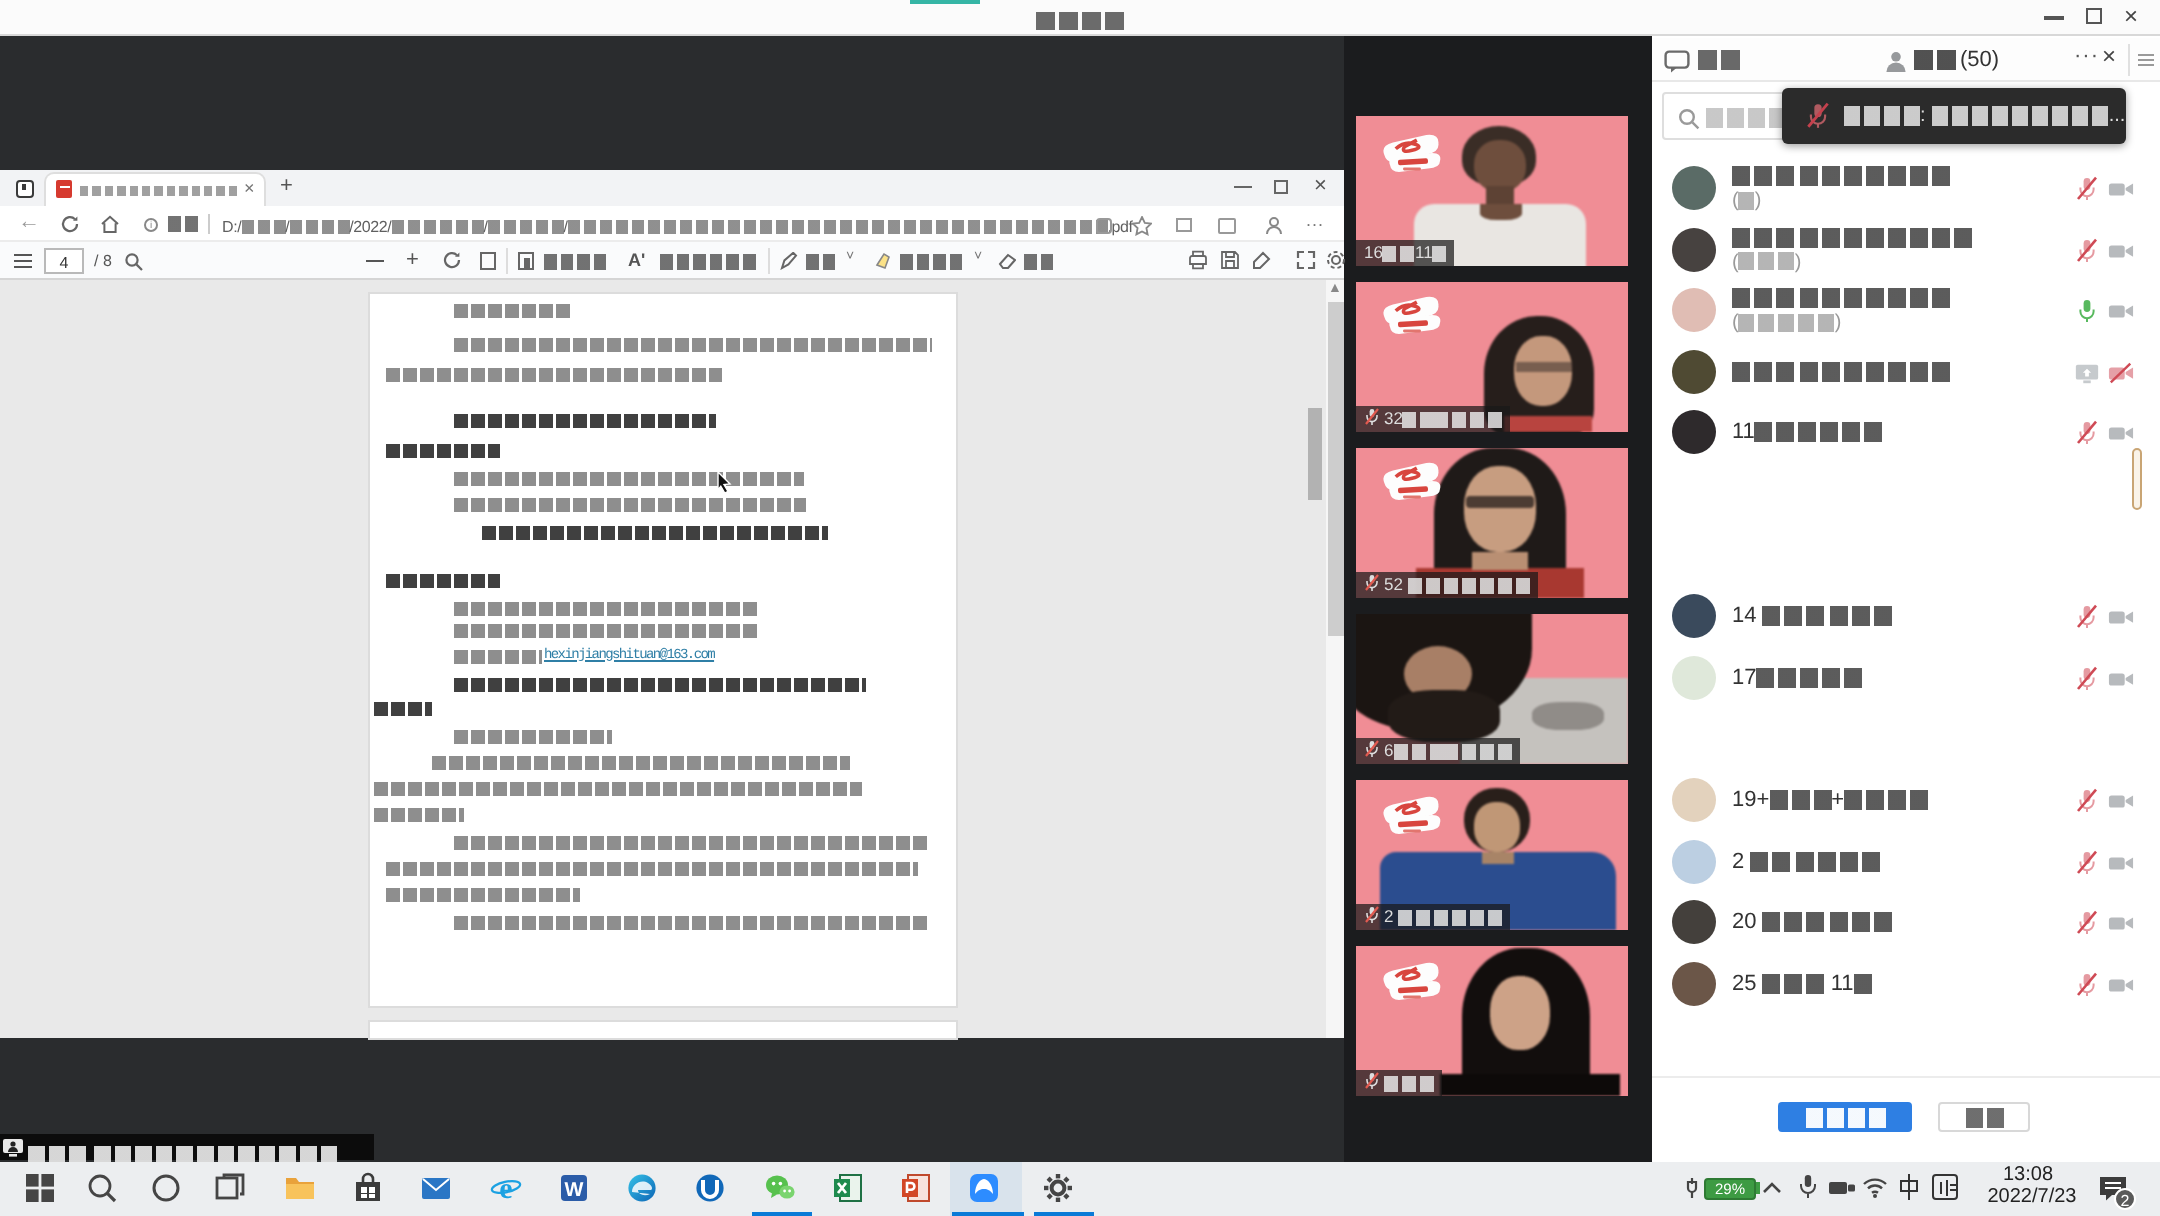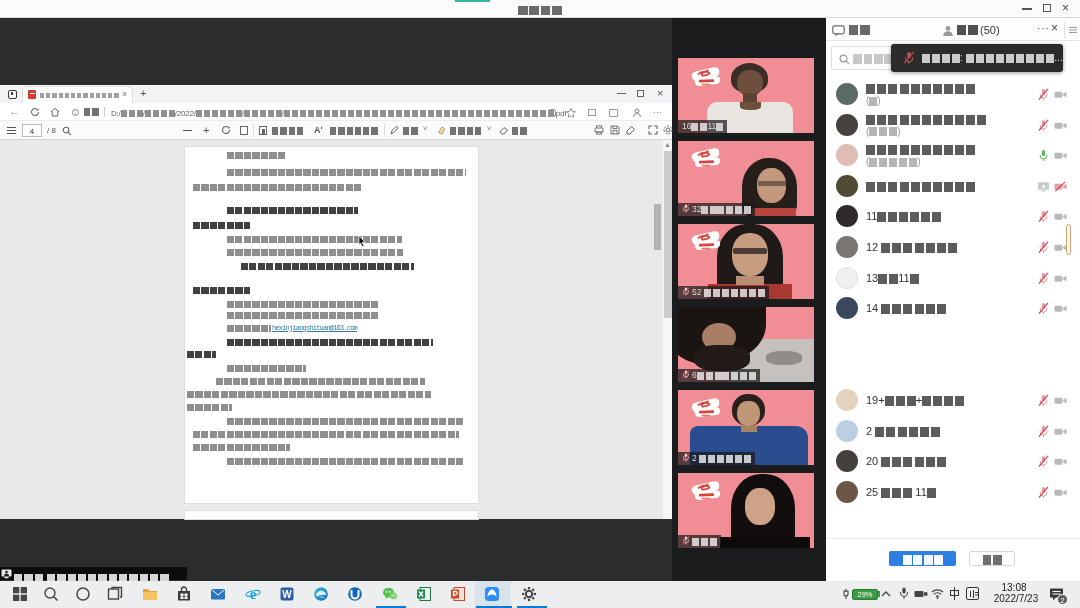--- a/index.html
+++ b/index.html
@@ -405,51 +405,37 @@
         <rect x="4.8" y="1" width="3.4" height="6" rx="1.7" fill="#e59aa1"></rect>
         <path d="M3.2 5.8v1a3.3 3.3 0 0 0 6.6 0v-1" fill="none" stroke="#e59aa1" stroke-width="1"></path>
         <line x1="6.5" y1="10.2" x2="6.5" y2="12" stroke="#e59aa1" stroke-width="1"></line>
         <line x1="2" y1="11.5" x2="11" y2="0.8" stroke="#cf4a55" stroke-width="1.3"></line>
       </svg>
       <svg class="icr" style="left:228px" width="14" height="13" viewBox="0 0 14 13">
         <rect x="0.5" y="3.5" width="8.5" height="6.5" rx="1.4" fill="#b7babd"></rect>
         <path d="M9.5 6l4-2.4v6L9.5 7.2z" fill="#b7babd"></path>
       </svg>
     </div>
-<div class="row" style="top:213.0px">
-      <div class="av" style="background:#7a7672"></div>
-      <div class="nm" style="top:9px">12&nbsp;<span class="z" style="--n:3;--p:11px;--h:10px;color:#333;--o:0.8"></span>&nbsp;<span class="z" style="--n:4;--p:11px;--h:10px;color:#333;--o:0.8"></span></div>
-      <svg class="icr" style="left:211px" width="13" height="13" viewBox="0 0 13 13">
-        <rect x="4.8" y="1" width="3.4" height="6" rx="1.7" fill="#e59aa1"></rect>
-        <path d="M3.2 5.8v1a3.3 3.3 0 0 0 6.6 0v-1" fill="none" stroke="#e59aa1" stroke-width="1"></path>
-        <line x1="6.5" y1="10.2" x2="6.5" y2="12" stroke="#e59aa1" stroke-width="1"></line>
-        <line x1="2" y1="11.5" x2="11" y2="0.8" stroke="#cf4a55" stroke-width="1.3"></line>
-      </svg>
-      <svg class="icr" style="left:228px" width="14" height="13" viewBox="0 0 14 13">
-        <rect x="0.5" y="3.5" width="8.5" height="6.5" rx="1.4" fill="#b7babd"></rect>
-        <path d="M9.5 6l4-2.4v6L9.5 7.2z" fill="#b7babd"></path>
-      </svg>
-    </div>
-<div class="row" style="top:243.6px">
-      <div class="av" style="background:#f2f0ee;border:1px solid #e3dedc"></div>
-      <div class="nm" style="top:9px">13<span class="z" style="--n:2;--p:11px;--h:10px;color:#333;--o:0.8"></span>11<span class="z" style="--n:1;--p:11px;--h:10px;color:#333;--o:0.8"></span></div>
-      <svg class="icr" style="left:211px" width="13" height="13" viewBox="0 0 13 13">
-        <rect x="4.8" y="1" width="3.4" height="6" rx="1.7" fill="#e59aa1"></rect>
-        <path d="M3.2 5.8v1a3.3 3.3 0 0 0 6.6 0v-1" fill="none" stroke="#e59aa1" stroke-width="1"></path>
-        <line x1="6.5" y1="10.2" x2="6.5" y2="12" stroke="#e59aa1" stroke-width="1"></line>
-        <line x1="2" y1="11.5" x2="11" y2="0.8" stroke="#cf4a55" stroke-width="1.3"></line>
-      </svg>
-      <svg class="icr" style="left:228px" width="14" height="13" viewBox="0 0 14 13">
-        <rect x="0.5" y="3.5" width="8.5" height="6.5" rx="1.4" fill="#b7babd"></rect>
-        <path d="M9.5 6l4-2.4v6L9.5 7.2z" fill="#b7babd"></path>
-      </svg>
-    </div>
 <div class="row" style="top:274.2px">
       <div class="av" style="background:#3a4a5c"></div>
       <div class="nm" style="top:9px">14&nbsp;<span class="z" style="--n:3;--p:11px;--h:10px;color:#333;--o:0.8"></span>&nbsp;<span class="z" style="--n:3;--p:11px;--h:10px;color:#333;--o:0.8"></span></div>
+      <svg class="icr" style="left:211px" width="13" height="13" viewBox="0 0 13 13">
+        <rect x="4.8" y="1" width="3.4" height="6" rx="1.7" fill="#e59aa1"></rect>
+        <path d="M3.2 5.8v1a3.3 3.3 0 0 0 6.6 0v-1" fill="none" stroke="#e59aa1" stroke-width="1"></path>
+        <line x1="6.5" y1="10.2" x2="6.5" y2="12" stroke="#e59aa1" stroke-width="1"></line>
+        <line x1="2" y1="11.5" x2="11" y2="0.8" stroke="#cf4a55" stroke-width="1.3"></line>
+      </svg>
+      <svg class="icr" style="left:228px" width="14" height="13" viewBox="0 0 14 13">
+        <rect x="0.5" y="3.5" width="8.5" height="6.5" rx="1.4" fill="#b7babd"></rect>
+        <path d="M9.5 6l4-2.4v6L9.5 7.2z" fill="#b7babd"></path>
+      </svg>
+    </div>
+<div class="row" style="top:304.8px">
+      <div class="av" style="background:#dfe8da"></div>
+      <div class="nm" style="top:9px">17<span class="z" style="--n:5;--p:11px;--h:10px;color:#333;--o:0.8"></span></div>
       <svg class="icr" style="left:211px" width="13" height="13" viewBox="0 0 13 13">
         <rect x="4.8" y="1" width="3.4" height="6" rx="1.7" fill="#e59aa1"></rect>
         <path d="M3.2 5.8v1a3.3 3.3 0 0 0 6.6 0v-1" fill="none" stroke="#e59aa1" stroke-width="1"></path>
         <line x1="6.5" y1="10.2" x2="6.5" y2="12" stroke="#e59aa1" stroke-width="1"></line>
         <line x1="2" y1="11.5" x2="11" y2="0.8" stroke="#cf4a55" stroke-width="1.3"></line>
       </svg>
       <svg class="icr" style="left:228px" width="14" height="13" viewBox="0 0 14 13">
         <rect x="0.5" y="3.5" width="8.5" height="6.5" rx="1.4" fill="#b7babd"></rect>
         <path d="M9.5 6l4-2.4v6L9.5 7.2z" fill="#b7babd"></path>
       </svg>

